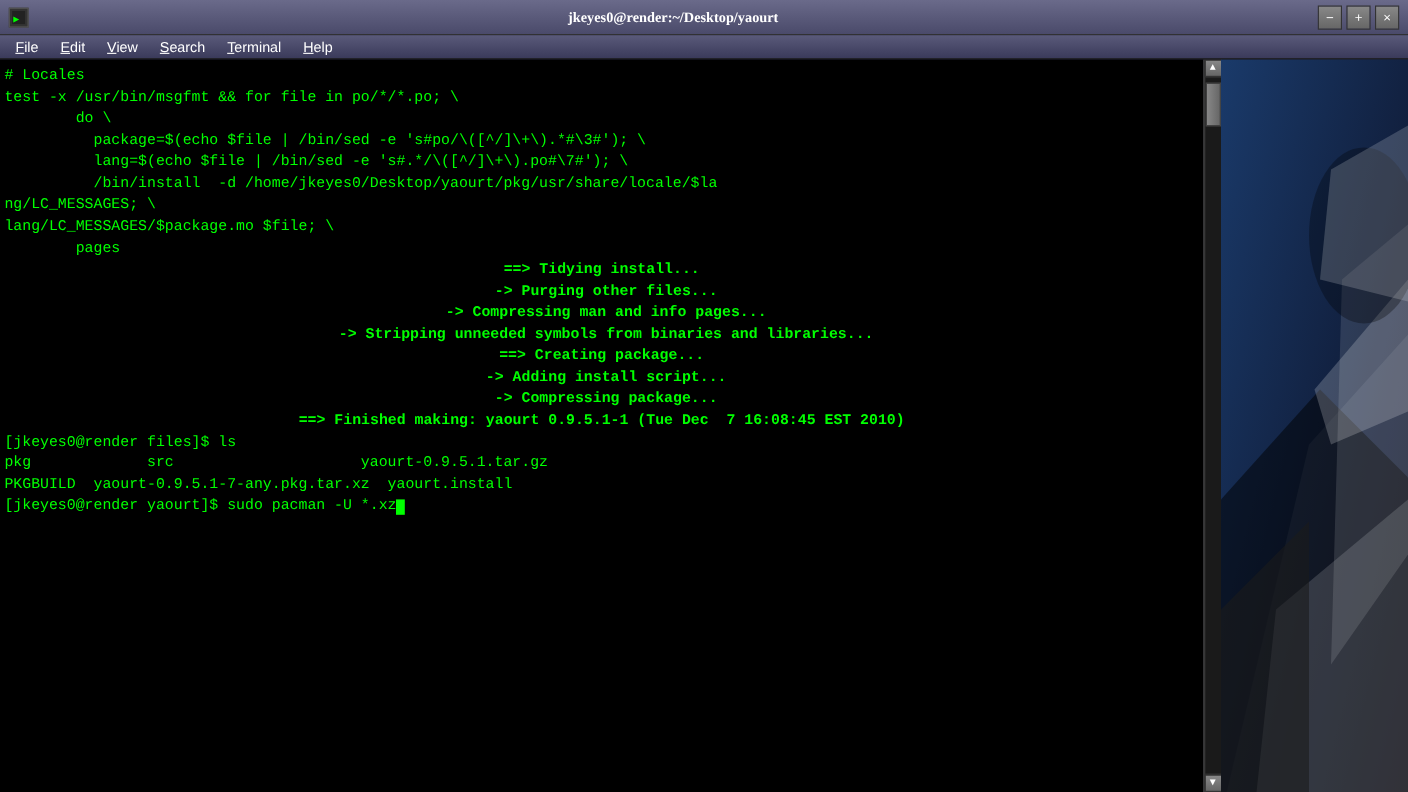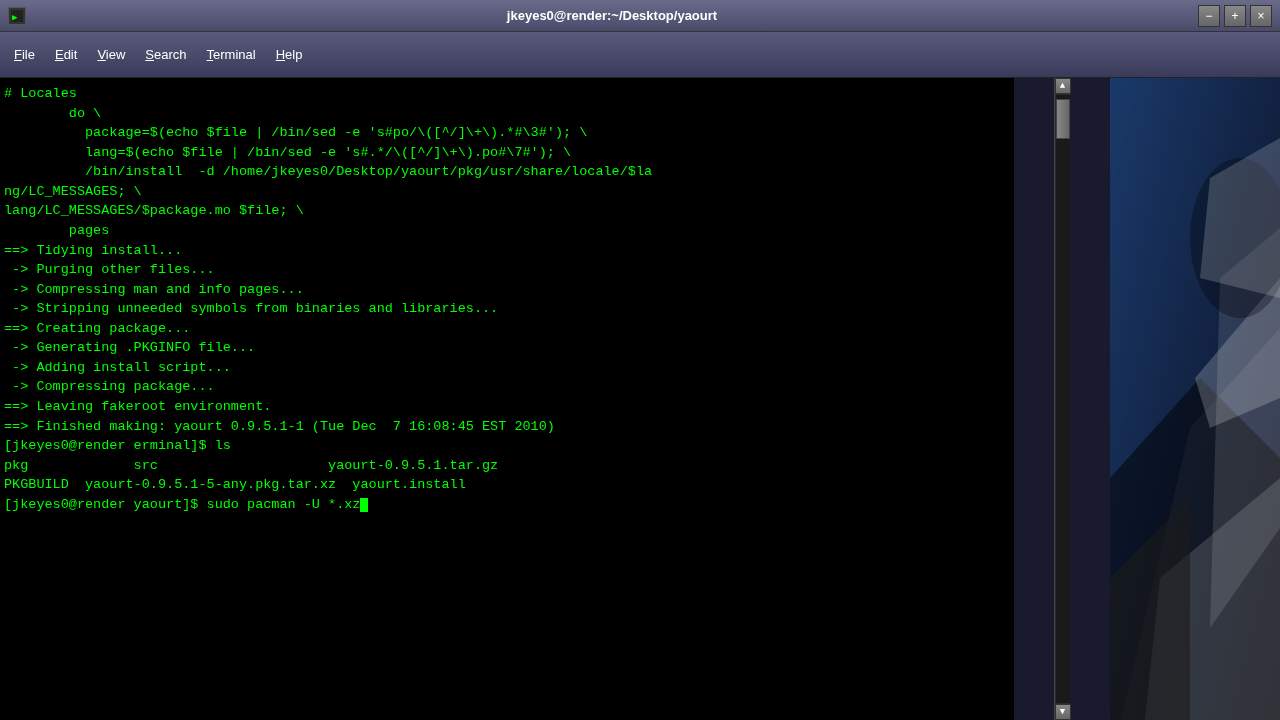--- a/index.html
+++ b/index.html
@@ -29,21 +29,21 @@
       height: 18px;
       background: #333;
       border: 1px solid #555;
       display: flex;
       align-items: center;
       justify-content: center;
     }
     .title-bar-title {
       color: #ffffff;
       font-size: 13px;
-      font-family: Liberation Sans, sans-serif;
+      font-family: Liberation Serif, serif;
       font-weight: bold;
       flex: 1;
       text-align: center;
     }
     .title-bar-buttons {
       display: flex;
       gap: 4px;
     }
     .title-bar-btn {
       width: 22px;
@@ -55,21 +55,21 @@
       justify-content: center;
       color: #fff;
       font-size: 12px;
       cursor: pointer;
       font-family: sans-serif;
     }
 
     
     .menu-bar {
       background: linear-gradient(to bottom, #5a5a7a, #3a3a5a);
-      height: 46px;
+      height: 22px;
       display: flex;
       align-items: center;
       padding: 0 4px;
       flex-shrink: 0;
       border-bottom: 1px solid #222;
       text-align: right;
     }
     .menu-item {
       color: #ffffff;
       font-size: 13px;
@@ -79,21 +79,20 @@
     }
     .menu-item .underline {
       text-decoration: underline;
     }
 
     
     .terminal-wrapper {
       display: flex;
       flex: 1;
       overflow: hidden;
-      gap: 40px;
     }
 
     .terminal {
       background: #000000;
       flex: 1;
       padding: 6px 4px;
       overflow: hidden;
       font-size: 13.5px;
       line-height: 1.45;
       color: #00ff00;
@@ -148,21 +147,21 @@
     .right-panel-decoration {
       position: absolute;
       top: 0;
       left: 0;
       width: 100%;
       height: 100%;
     }
 
     
     .line { display: block; white-space: pre; }
-    .bright { color: #00ff00; font-weight: normal; }
+    .bright { color: #00ff00; font-weight: bold; text-align: center; }
     .normal { color: #00ff00; }
     .cursor {
       display: inline-block;
       width: 8px;
       height: 14px;
       background: #00ff00;
       vertical-align: text-bottom;
       animation: blink 1s step-end infinite;
     }
     @keyframes blink {
@@ -192,40 +191,39 @@
   <span class="menu-item"><span class="underline">E</span>dit</span>
   <span class="menu-item"><span class="underline">V</span>iew</span>
   <span class="menu-item"><span class="underline">S</span>earch</span>
   <span class="menu-item"><span class="underline">T</span>erminal</span>
   <span class="menu-item"><span class="underline">H</span>elp</span>
 </div>
 
 <div class="terminal-wrapper">
   <div class="terminal">
     <span class="line normal"># Locales</span>
+    <span class="line normal">test -x /usr/bin/msgfmt &amp;&amp; for file in po/*/*.po; \</span>
     <span class="line normal">        do \</span>
     <span class="line normal">          package=$(echo $file | /bin/sed -e 's#po/\([^/]\+\).*#\3#'); \</span>
     <span class="line normal">          lang=$(echo $file | /bin/sed -e 's#.*/\([^/]\+\).po#\7#'); \</span>
     <span class="line normal">          /bin/install  -d /home/jkeyes0/Desktop/yaourt/pkg/usr/share/locale/$la</span>
     <span class="line normal">ng/LC_MESSAGES; \</span>
     <span class="line normal">lang/LC_MESSAGES/$package.mo $file; \</span>
     <span class="line normal">        pages</span>
     <span class="line bright">==&gt; Tidying install...</span>
     <span class="line bright"> -&gt; Purging other files...</span>
     <span class="line bright"> -&gt; Compressing man and info pages...</span>
     <span class="line bright"> -&gt; Stripping unneeded symbols from binaries and libraries...</span>
     <span class="line bright">==&gt; Creating package...</span>
-    <span class="line bright"> -&gt; Generating .PKGINFO file...</span>
     <span class="line bright"> -&gt; Adding install script...</span>
     <span class="line bright"> -&gt; Compressing package...</span>
-    <span class="line bright">==&gt; Leaving fakeroot environment.</span>
     <span class="line bright">==&gt; Finished making: yaourt 0.9.5.1-1 (Tue Dec  7 16:08:45 EST 2010)</span>
-    <span class="line normal">[jkeyes0@render erminal]$ ls</span>
+    <span class="line normal">[jkeyes0@render files]$ ls</span>
     <span class="line normal">pkg             src                     yaourt-0.9.5.1.tar.gz</span>
-    <span class="line normal">PKGBUILD  yaourt-0.9.5.1-5-any.pkg.tar.xz  yaourt.install</span>
+    <span class="line normal">PKGBUILD  yaourt-0.9.5.1-7-any.pkg.tar.xz  yaourt.install</span>
     <span class="line normal">[jkeyes0@render yaourt]$ sudo pacman -U *.xz<span class="cursor"></span></span>
   </div>
 
   <div class="scrollbar-area">
     <div class="scrollbar-btn">▲</div>
     <div class="scrollbar-track">
       <div class="scrollbar-thumb"></div>
     </div>
     <div class="scrollbar-btn">▼</div>
   </div>

